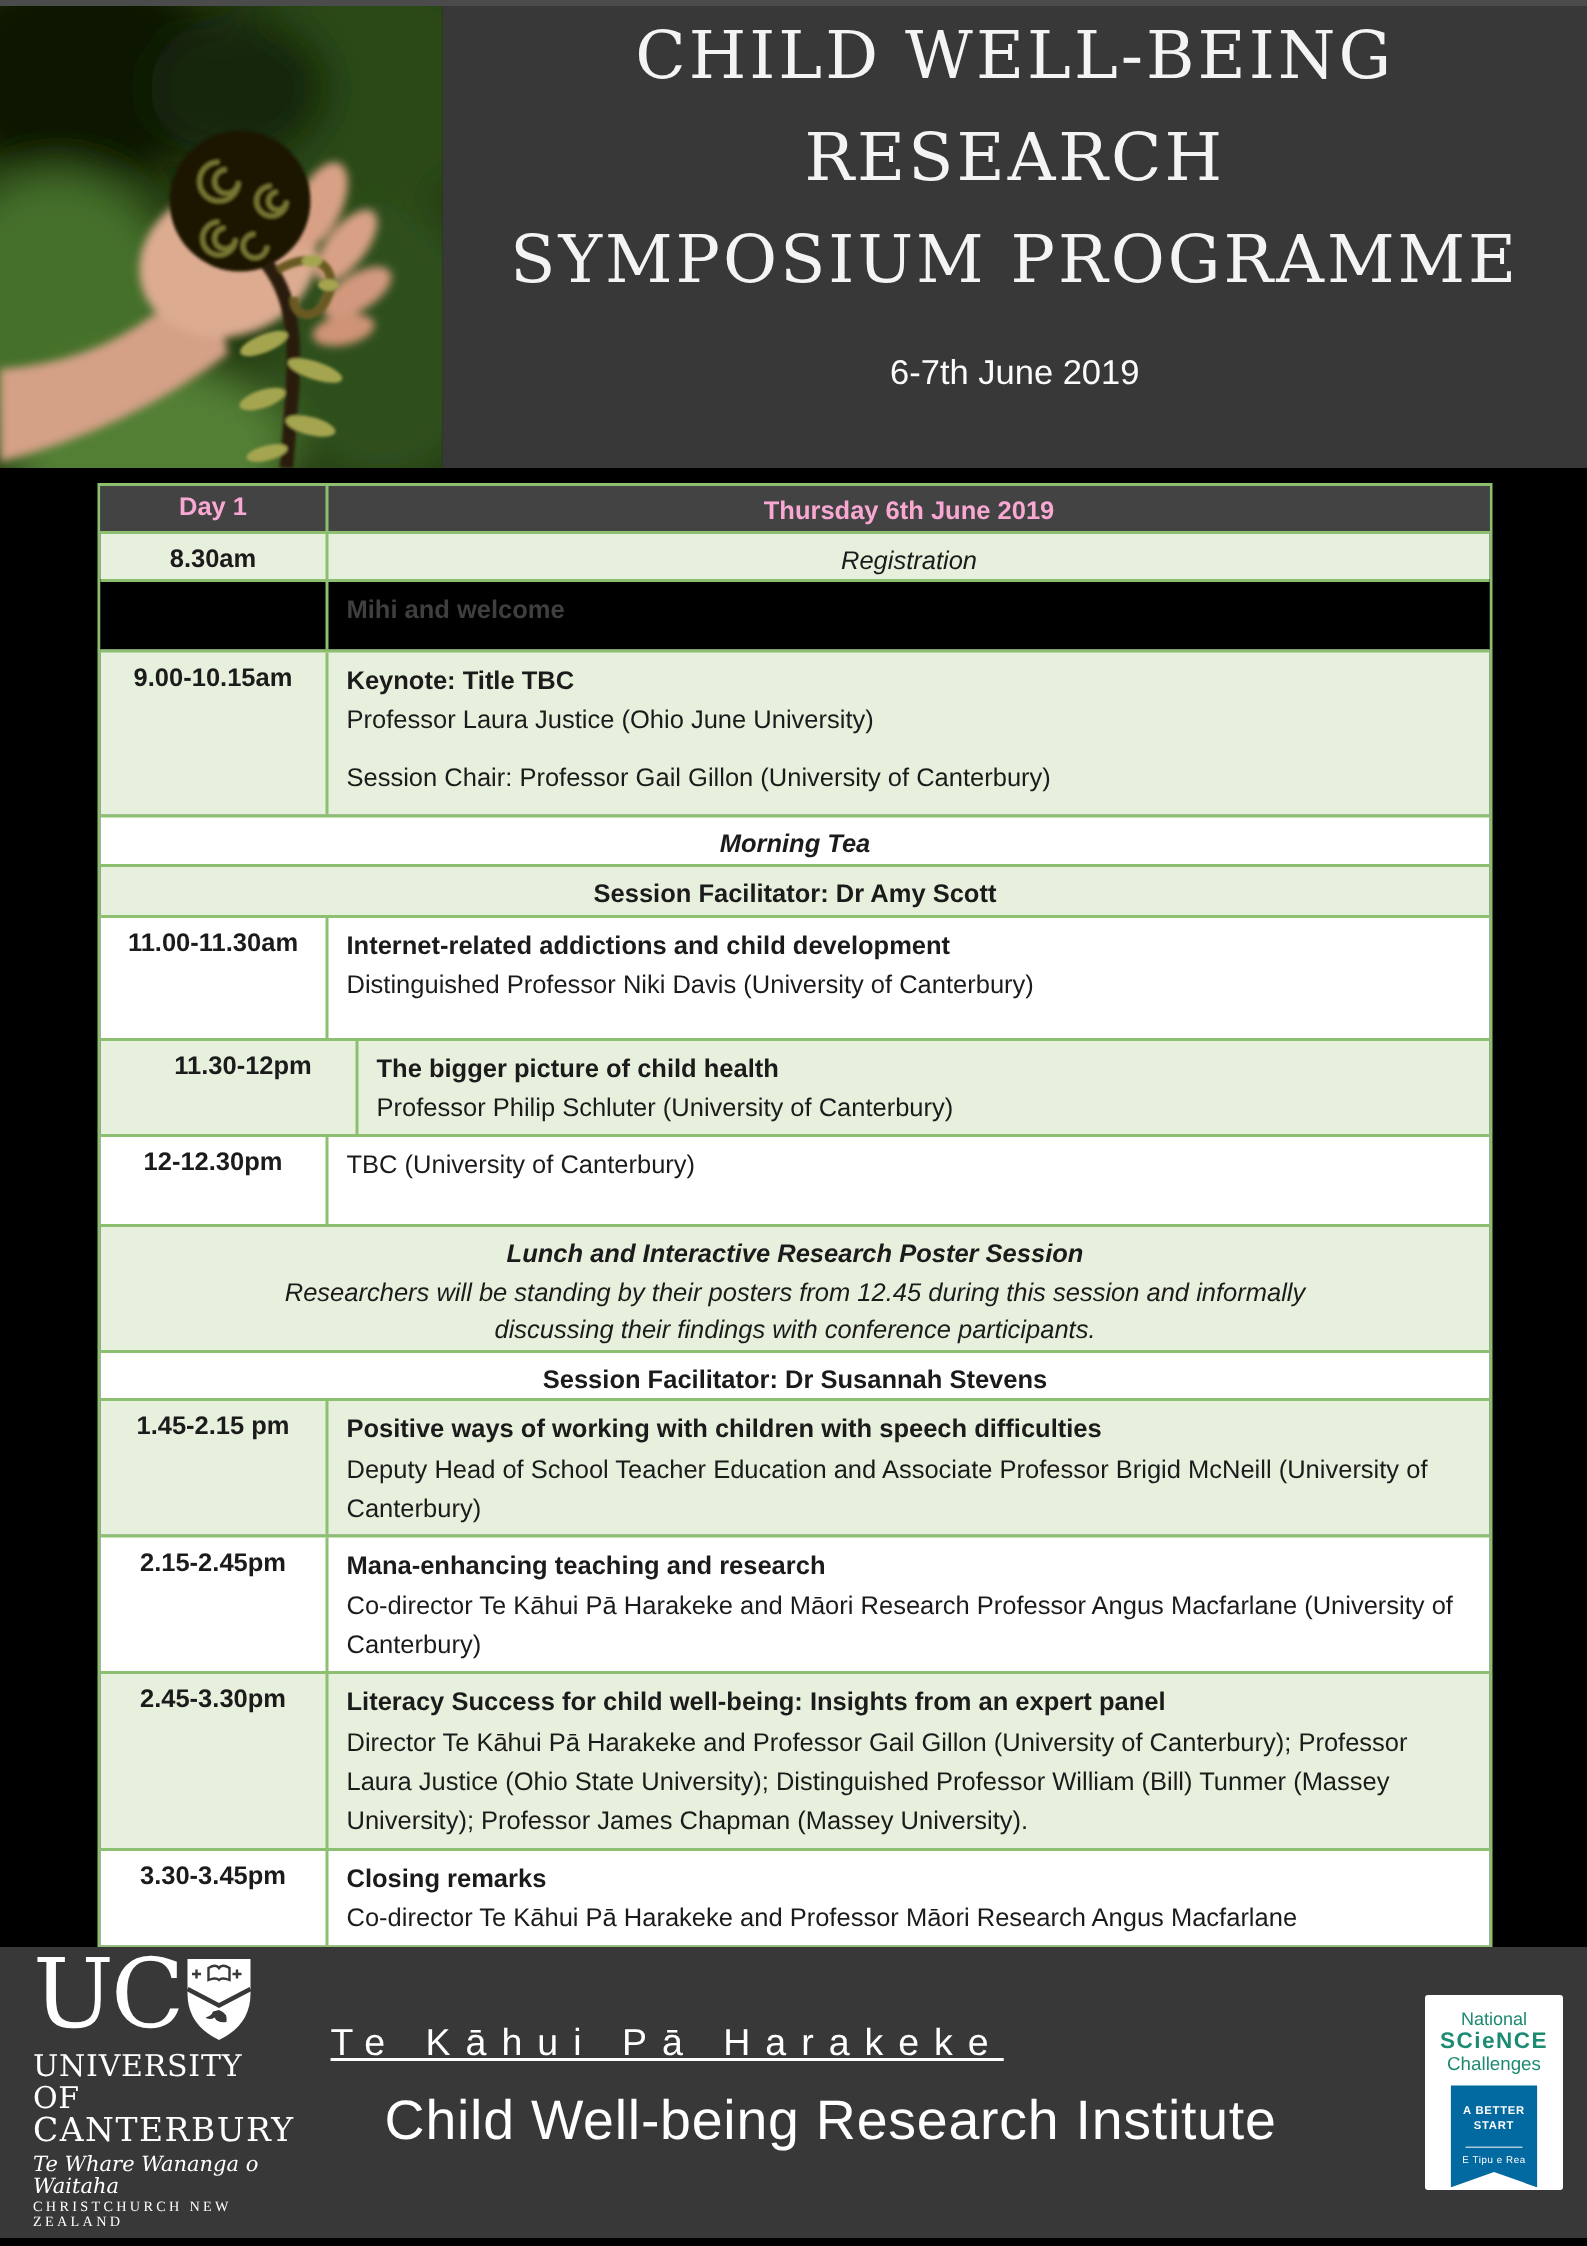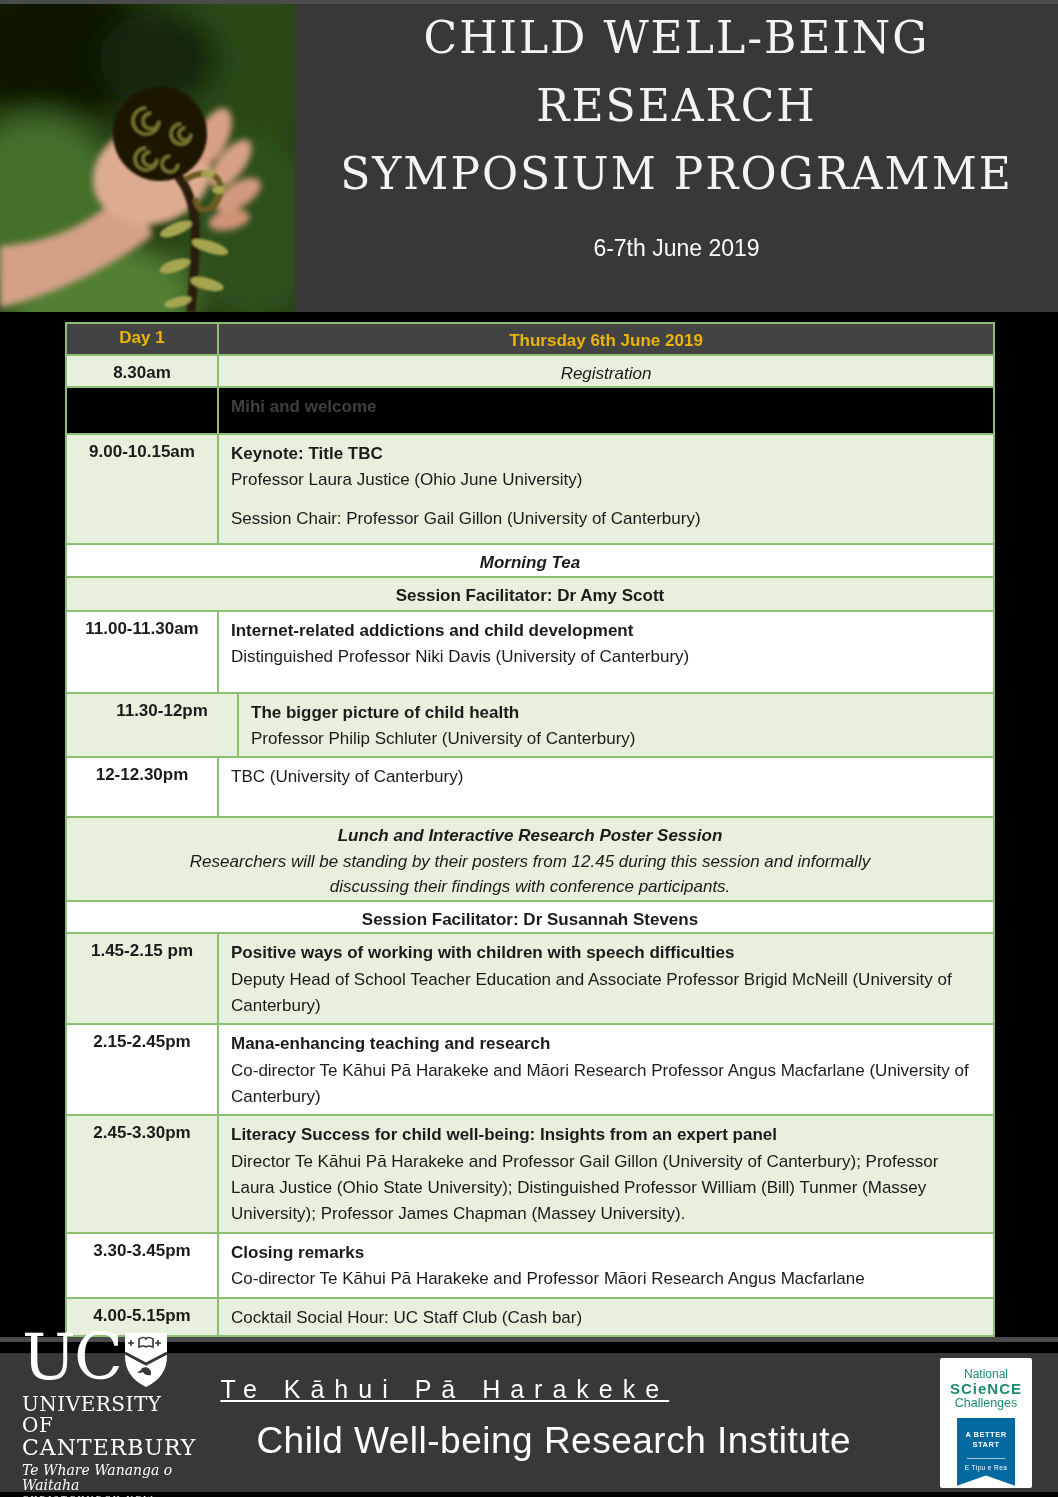--- a/index.html
+++ b/index.html
@@ -18,21 +18,21 @@
   .hero-date{margin-top:26px;font-size:23px;color:#fbfbfb;}
 
   
   .board{background:#000;padding:10px 63px 0 65px;}
   .programme{width:930px;border:2px solid #8cbf70;box-sizing:border-box;
              color:#1b1b1b;font-size:17px;}
   .prog-row{display:flex;box-sizing:border-box;}
   .prog-row + .prog-row{border-top:2px solid #8cbf70;}
   .bg-green{background:#e6f0dc;}
   .bg-white{background:#ffffff;}
-  .bg-header{background:#434343;color:#eab308;}
+  .bg-header{background:#434343;color:#f9a8d4;}
   .bg-black{background:#000;color:#3f3f3f;}
   .cell{box-sizing:border-box;}
   .time{flex:0 0 152px;border-right:2px solid #8cbf70;text-align:center;
         font-weight:bold;padding-top:7px;}
   .desc{flex:1;padding:6px 14px 4px 12px;line-height:1.55;}
   .banner-cell{flex:1;text-align:center;padding-top:5px;line-height:1.5;}
   .line{display:block;}
   .line.b{font-weight:bold;}
   .line.i{font-style:italic;}
   .line.gap{margin-top:12px;}
@@ -50,35 +50,35 @@
   .prog-row:nth-child(9){min-height:60px;}
   .prog-row:nth-child(10){min-height:77px;}
   .prog-row:nth-child(11){min-height:31px;}
   .prog-row:nth-child(12){min-height:84px;}
   .prog-row:nth-child(13){min-height:85px;}
   .prog-row:nth-child(14){min-height:113px;}
   .prog-row:nth-child(15){min-height:65px;}
   .prog-row:nth-child(16){min-height:33px;}
 
   
-  .footer{position:absolute;left:0;right:0;bottom:5px;height:139px;background:#383838;
+  .footer{position:absolute;left:0;right:0;bottom:5px;height:194px;background:#383838;
           display:flex;align-items:center;color:#fff;}
   .uc-logo{flex:0 0 170px;margin-left:22px;line-height:1.05;}
   .uc-row{display:flex;align-items:flex-start;}
   .uc-big{font-family:"DejaVu Serif","Liberation Serif",serif;font-size:64px;
           line-height:.9;letter-spacing:-2px;}
   .uc-crest{margin-left:2px;margin-top:2px;}
   .uc-l1{font-family:"DejaVu Serif","Liberation Serif",serif;font-size:20px;margin-top:5px;letter-spacing:.5px;}
   .uc-l2{font-family:"DejaVu Serif","Liberation Serif",serif;font-size:22px;letter-spacing:1px;}
   .uc-l3{font-family:"DejaVu Serif","Liberation Serif",serif;font-style:italic;font-size:14px;margin-top:4px;}
   .uc-l4{font-size:9.5px;letter-spacing:2.2px;margin-top:3px;font-family:"Liberation Serif",serif;}
   .org-names{flex:1;margin-left:24px;margin-top:-8px;}
   .org-maori{font-size:25px;letter-spacing:10px;margin-bottom:16px;text-decoration:underline;}
   .org-en{font-size:37px;margin-left:36px;letter-spacing:.5px;}
-  .nsc-card{flex:0 0 92px;height:130px;background:#fff;margin-right:26px;border-radius:2px;
+  .nsc-card{flex:0 0 92px;height:130px;background:#fff;margin-right:16px;border-radius:2px;
             text-align:center;color:#1d8a72;padding-top:9px;box-sizing:border-box;}
   .nsc-l1{font-size:12px;}
   .nsc-l2{font-size:15px;font-weight:bold;letter-spacing:1px;line-height:1.1;}
   .nsc-l3{font-size:12.5px;line-height:1.1;}
   .nsc-ribbon{width:58px;margin:7px auto 0;background:#0369a1;color:#fff;height:68px;
               clip-path:polygon(0 0,100% 0,100% 100%,50% 85%,0 100%);
               padding-top:12px;box-sizing:border-box;}
   .nsc-r1{font-size:7.5px;font-weight:bold;letter-spacing:.5px;line-height:1.35;width:42px;margin:0 auto;}
   .nsc-divider{width:38px;height:1px;background:rgba(255,255,255,.65);margin:8px auto 5px;}
   .nsc-r2{font-size:6.5px;letter-spacing:.4px;}

